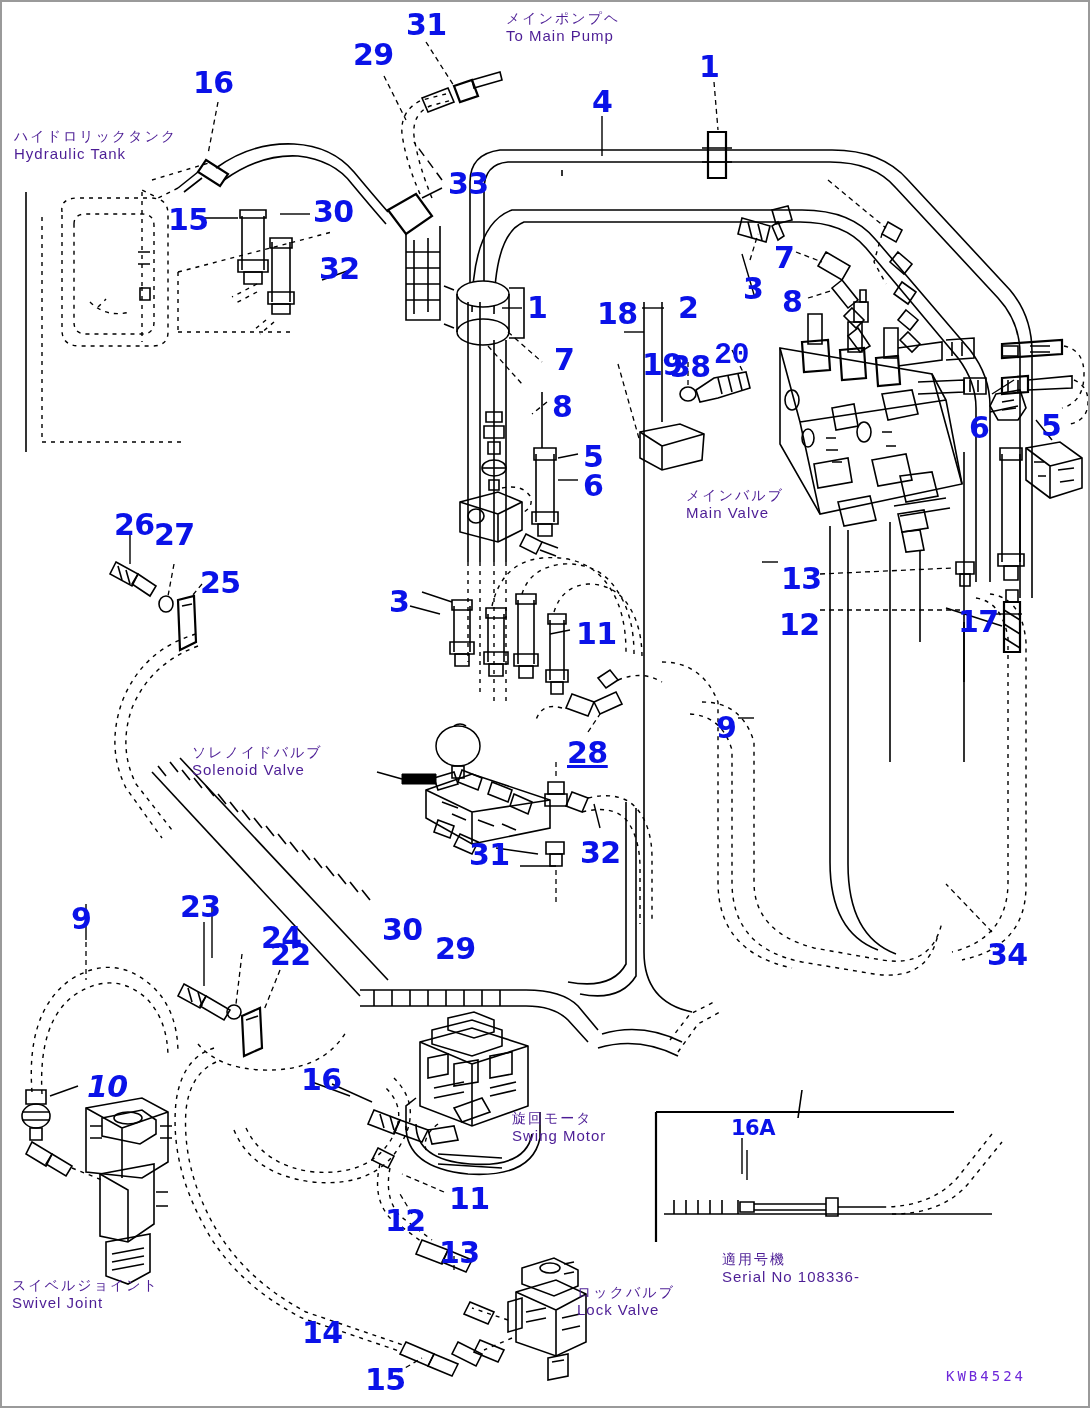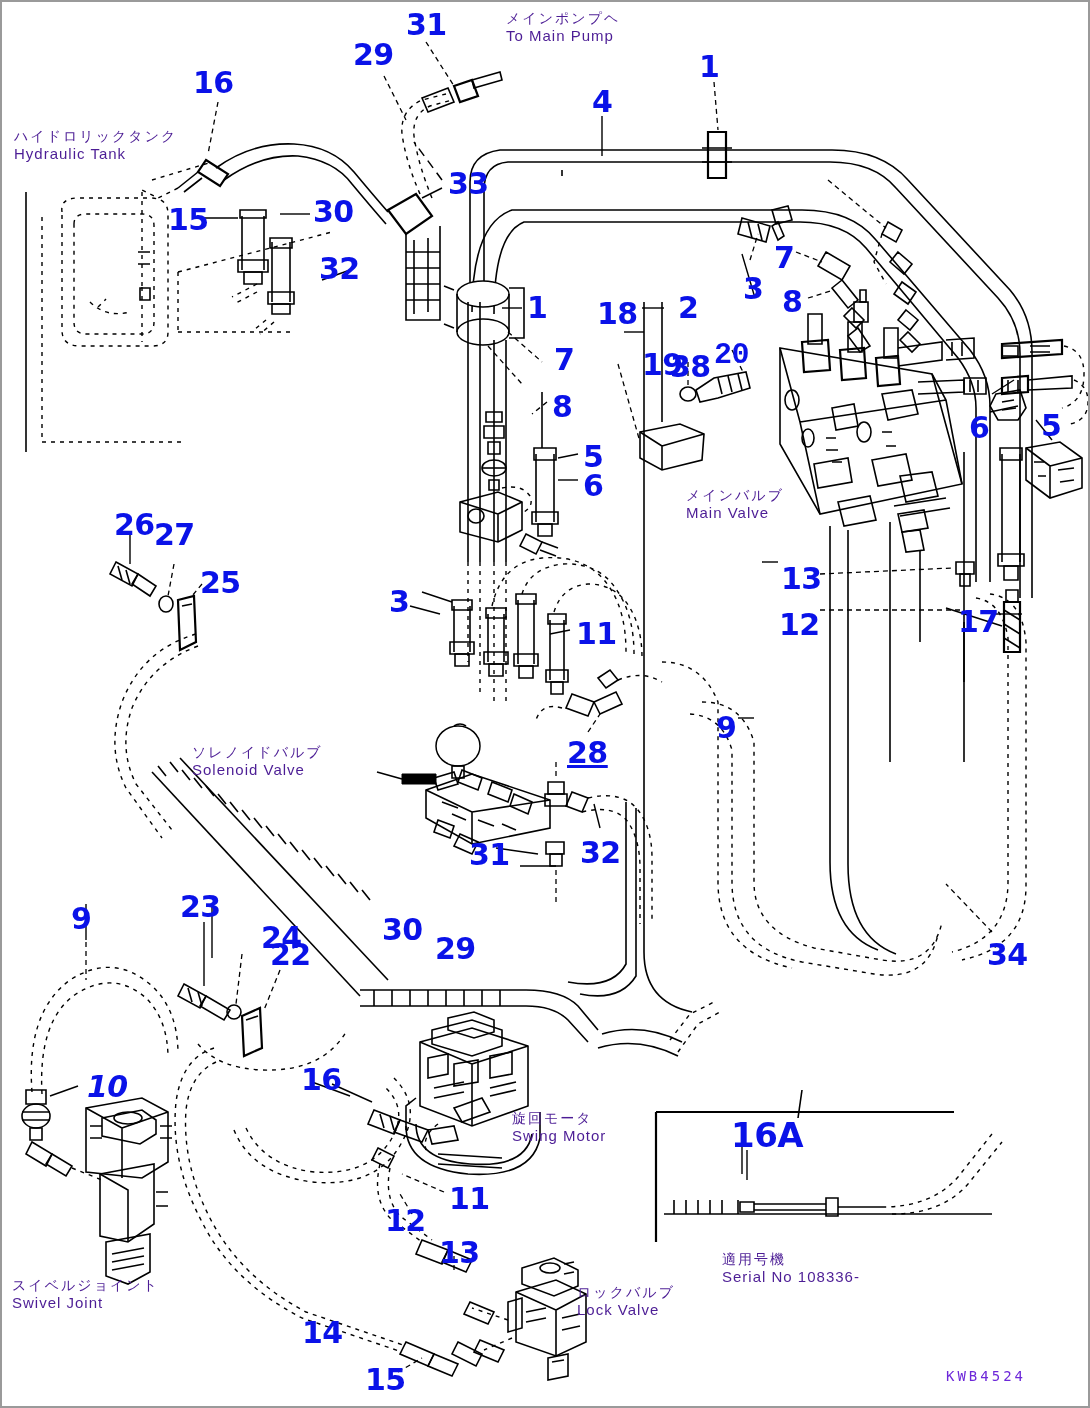--- a/index.html
+++ b/index.html
@@ -27,21 +27,21 @@
     position: absolute;
     color: #0a12e8;
     font-family: "DejaVu Sans", "Liberation Sans", sans-serif;
     font-weight: bold;
     font-size: 30px;
     line-height: 1;
     letter-spacing: -0.5px;
     white-space: nowrap;
     user-select: none;
   }
-  .callout.small { font-size: 34px; }
+  .callout.small { font-size: 21px; }
   .cap {
     position: absolute;
     color: #4c1d95;
     font-family: Liberation Sans, sans-serif;
     font-size: 15px;
     line-height: 17px;
     letter-spacing: 1px;
     white-space: nowrap;
   }
   .cap .jp { letter-spacing: 2px; display:block; font-size: 14px; }

